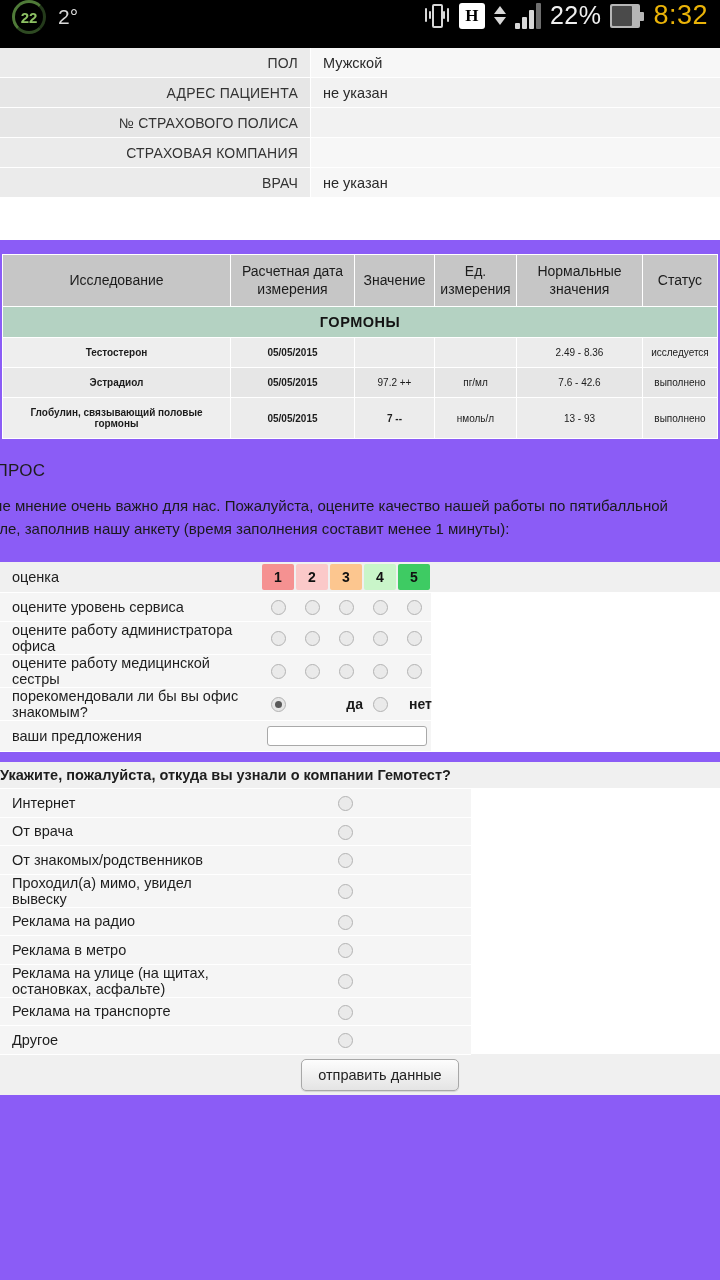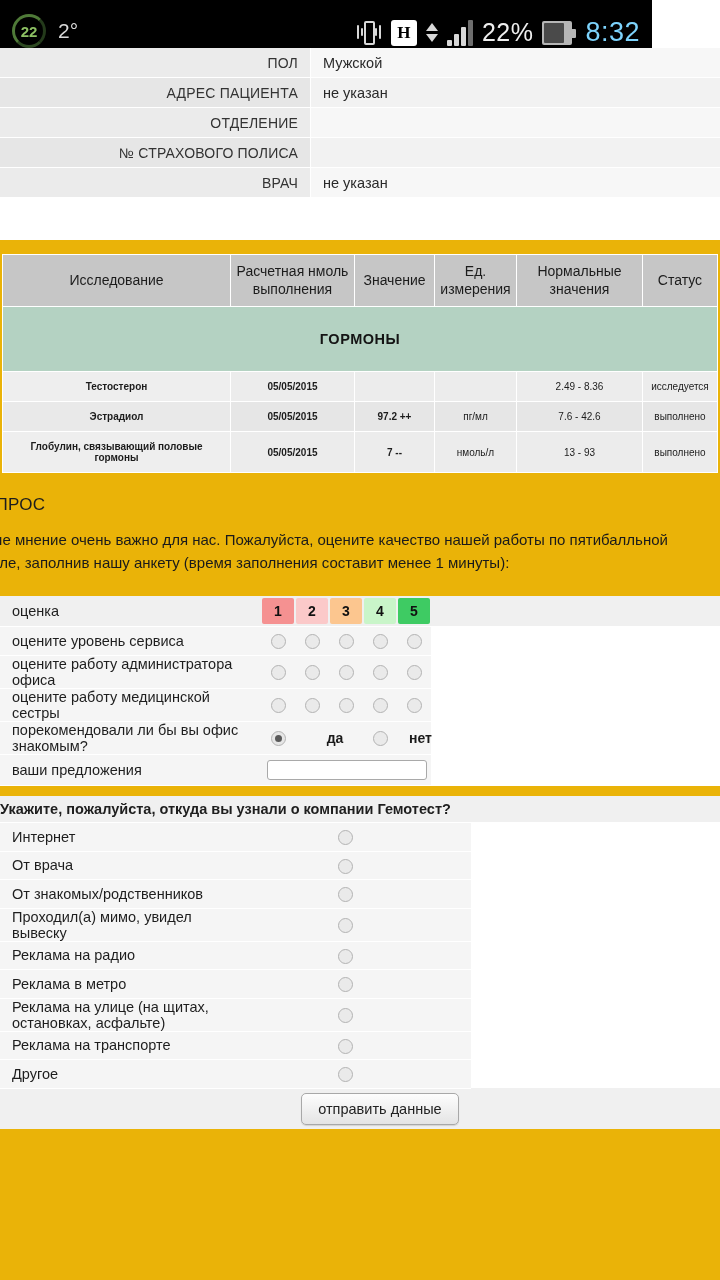--- a/index.html
+++ b/index.html
@@ -7,23 +7,23 @@
   body{
     width:720px; height:1280px; overflow:hidden;
     background:#ffffff;
     font-family:"Liberation Sans","DejaVu Sans",sans-serif;
     -webkit-font-smoothing:antialiased;
   }
   .phone{position:relative;width:720px;height:1280px;background:#fff;}
 
   
   .statusbar{
-    position:absolute;top:0;left:0;width:652px;height:48px;
+    position:absolute;top:0;left:0;width:720px;height:48px;
     background:#000;color:#e8e8e8;
-    display:flex;align-items:flex-end;
+    display:flex;align-items:flex-start;
   }
   .sb-left{display:flex;align-items:center;gap:12px;padding-left:12px;}
   .ring{
     width:34px;height:34px;border-radius:50%;
     border:3px solid #4f7a38;border-right-color:#243a1b;border-bottom-color:#2e4a22;
     display:flex;align-items:center;justify-content:center;
     color:#8dc063;font-size:15px;font-weight:bold;
     box-sizing:border-box;
   }
   .temp{font-size:21px;color:#d8d8d8;letter-spacing:0px;}
@@ -54,24 +54,24 @@
   .ic-sig{display:flex;align-items:flex-end;gap:2px;height:26px;}
   .ic-sig span{width:5px;background:#d8d8d8;border-radius:1px;}
   .ic-sig .s1{height:6px;} .ic-sig .s2{height:12px;} .ic-sig .s3{height:19px;}
   .ic-sig .s4{height:26px;background:#6e6e6e;}
 
   .pct{font-size:25px;color:#efefef;letter-spacing:0.5px;}
   .batt{position:relative;width:34px;height:24px;}
   .batt .shell{position:absolute;left:0;top:0;width:30px;height:24px;background:#b6b6b6;border-radius:2px;}
   .batt .fill{position:absolute;left:2px;top:2px;width:20px;height:20px;background:#4a4a4a;border-radius:1px;}
   .batt .tip{position:absolute;right:0;top:8px;width:4px;height:9px;background:#b6b6b6;border-radius:0 1px 1px 0;}
-  .clock{font-size:27px;color:#7dd3fc;letter-spacing:0.5px;}
-
-  
-  .page{position:absolute;top:48px;left:0;width:720px;height:1232px;background:#eab308;overflow:hidden;}
+  .clock{font-size:27px;color:#eab308;letter-spacing:0.5px;}
+
+  
+  .page{position:absolute;top:48px;left:0;width:720px;height:1232px;background:#8b5cf6;overflow:hidden;}
 
   
   table.info{border-collapse:collapse;width:720px;table-layout:fixed;}
   table.info td{
     height:29px;padding:0 8px;font-size:14.5px;color:#2a2a2a;
     border-bottom:1px solid #ffffff;vertical-align:middle;
   }
   table.info td.lbl{
     width:290px;text-align:right;background:#ebebeb;color:#333;
     padding-right:12px;font-size:14px;letter-spacing:0.2px;
@@ -101,21 +101,21 @@
   table.res th{
     background:#c6c6c6;color:#1c1c1c;font-weight:normal;font-size:14px;
     padding:8px 4px;border:1px solid #ffffff;text-align:center;line-height:1.25;
   }
   table.res td{
     border:1px solid #ffffff;padding:9px 6px;font-size:10px;text-align:center;
     background:#ececec;color:#1c1c1c;
   }
   table.res tr.group td{
     background:#b4d2c2;font-weight:bold;font-size:14.5px;letter-spacing:0.5px;
-    padding:24px 6px;color:#141414;
+    padding:7px 6px;color:#141414;
   }
   table.res td.name{font-weight:bold;text-align:center;background:#eeeeee;}
   table.res tr.band td{background:#e6e6e6;margin-top:20px;}
   table.res tr.band td.name{background:#e9e9e9;}
   .red{color:#e8352c;font-weight:bold;}
   .redstat{color:#f06a62;}
   .c-name{width:228px;} .c-date{width:124px;} .c-val{width:80px;}
   .c-unit{width:82px;} .c-norm{width:126px;} .c-stat{width:auto;}
 
   
@@ -223,26 +223,26 @@
     <table class="info">
       <tbody>
         <tr>
           <td class="lbl">ПОЛ</td>
           <td class="val">Мужской</td>
         </tr>
         <tr class="alt">
           <td class="lbl">АДРЕС ПАЦИЕНТА</td>
           <td class="val">не указан</td>
         </tr>
-        <tr>
-          <td class="lbl">ОТДЕЛЕНИЕ</td>
+        <tr class="alt">
+          <td class="lbl">№ СТРАХОВОГО ПОЛИСА</td>
           <td class="val"></td>
         </tr>
-        <tr class="alt">
-          <td class="lbl">№ СТРАХОВОГО ПОЛИСА</td>
+        <tr>
+          <td class="lbl">СТРАХОВАЯ КОМПАНИЯ</td>
           <td class="val"></td>
         </tr>
         <tr>
           <td class="lbl">ВРАЧ</td>
           <td class="val">не указан</td>
         </tr>
       </tbody>
     </table>
 
     <div class="gap"></div>
@@ -254,21 +254,21 @@
           <col class="c-name">
             <col class="c-date">
             <col class="c-val">
           <col class="c-unit">
             <col class="c-norm">
             <col class="c-stat">
         </colgroup>
         <thead>
           <tr>
             <th>Исследование</th>
-            <th>Расчетная нмоль выполнения</th>
+            <th>Расчетная дата измерения</th>
             <th>Значение</th>
             <th>Ед. измерения</th>
             <th>Нормальные значения</th>
             <th>Статус</th>
           </tr>
         </thead>
         <tbody>
           <tr class="group">
             <td colspan="6">ГОРМОНЫ</td>
           </tr>
@@ -276,21 +276,21 @@
             <td class="name">Тестостерон</td>
             <td class="red">05/05/2015</td>
             <td></td>
             <td></td>
             <td>2.49 - 8.36</td>
             <td class="redstat">исследуется</td>
           </tr>
           <tr class="band">
             <td class="name">Эстрадиол</td>
             <td style="font-weight:bold">05/05/2015</td>
-            <td style="font-weight:bold">97.2 ++</td>
+            <td style="font-weight:normal">97.2 ++</td>
             <td>пг/мл</td>
             <td>7.6 - 42.6</td>
             <td>выполнено</td>
           </tr>
           <tr>
             <td class="name">Глобулин, связывающий половые гормоны</td>
             <td style="font-weight:bold">05/05/2015</td>
             <td style="font-weight:bold">7 --</td>
             <td>нмоль/л</td>
             <td>13 - 93</td>
@@ -352,21 +352,21 @@
             <td class="sc"><span class="radio"></span></td>
             <td class="sc"><span class="radio"></span></td>
             <td class="tail"></td>
           </tr>
 
           <tr>
             <td class="q">порекомендовали ли бы вы офис знакомым?</td>
             <td class="sc">
               <span class="radio on"></span>
             </td>
-            <td class="sc" colspan="2" style="text-align:center;padding-left:4px">
+            <td class="sc" colspan="2" style="text-align:right;padding-left:4px">
               <span class="ynlbl">да</span>
             </td>
             <td class="sc">
               <span class="radio"></span>
             </td>
             <td class="sc" style="text-align:left;padding-left:4px">
               <span class="ynlbl">нет</span>
             </td>
             <td class="tail"></td>
           </tr>

